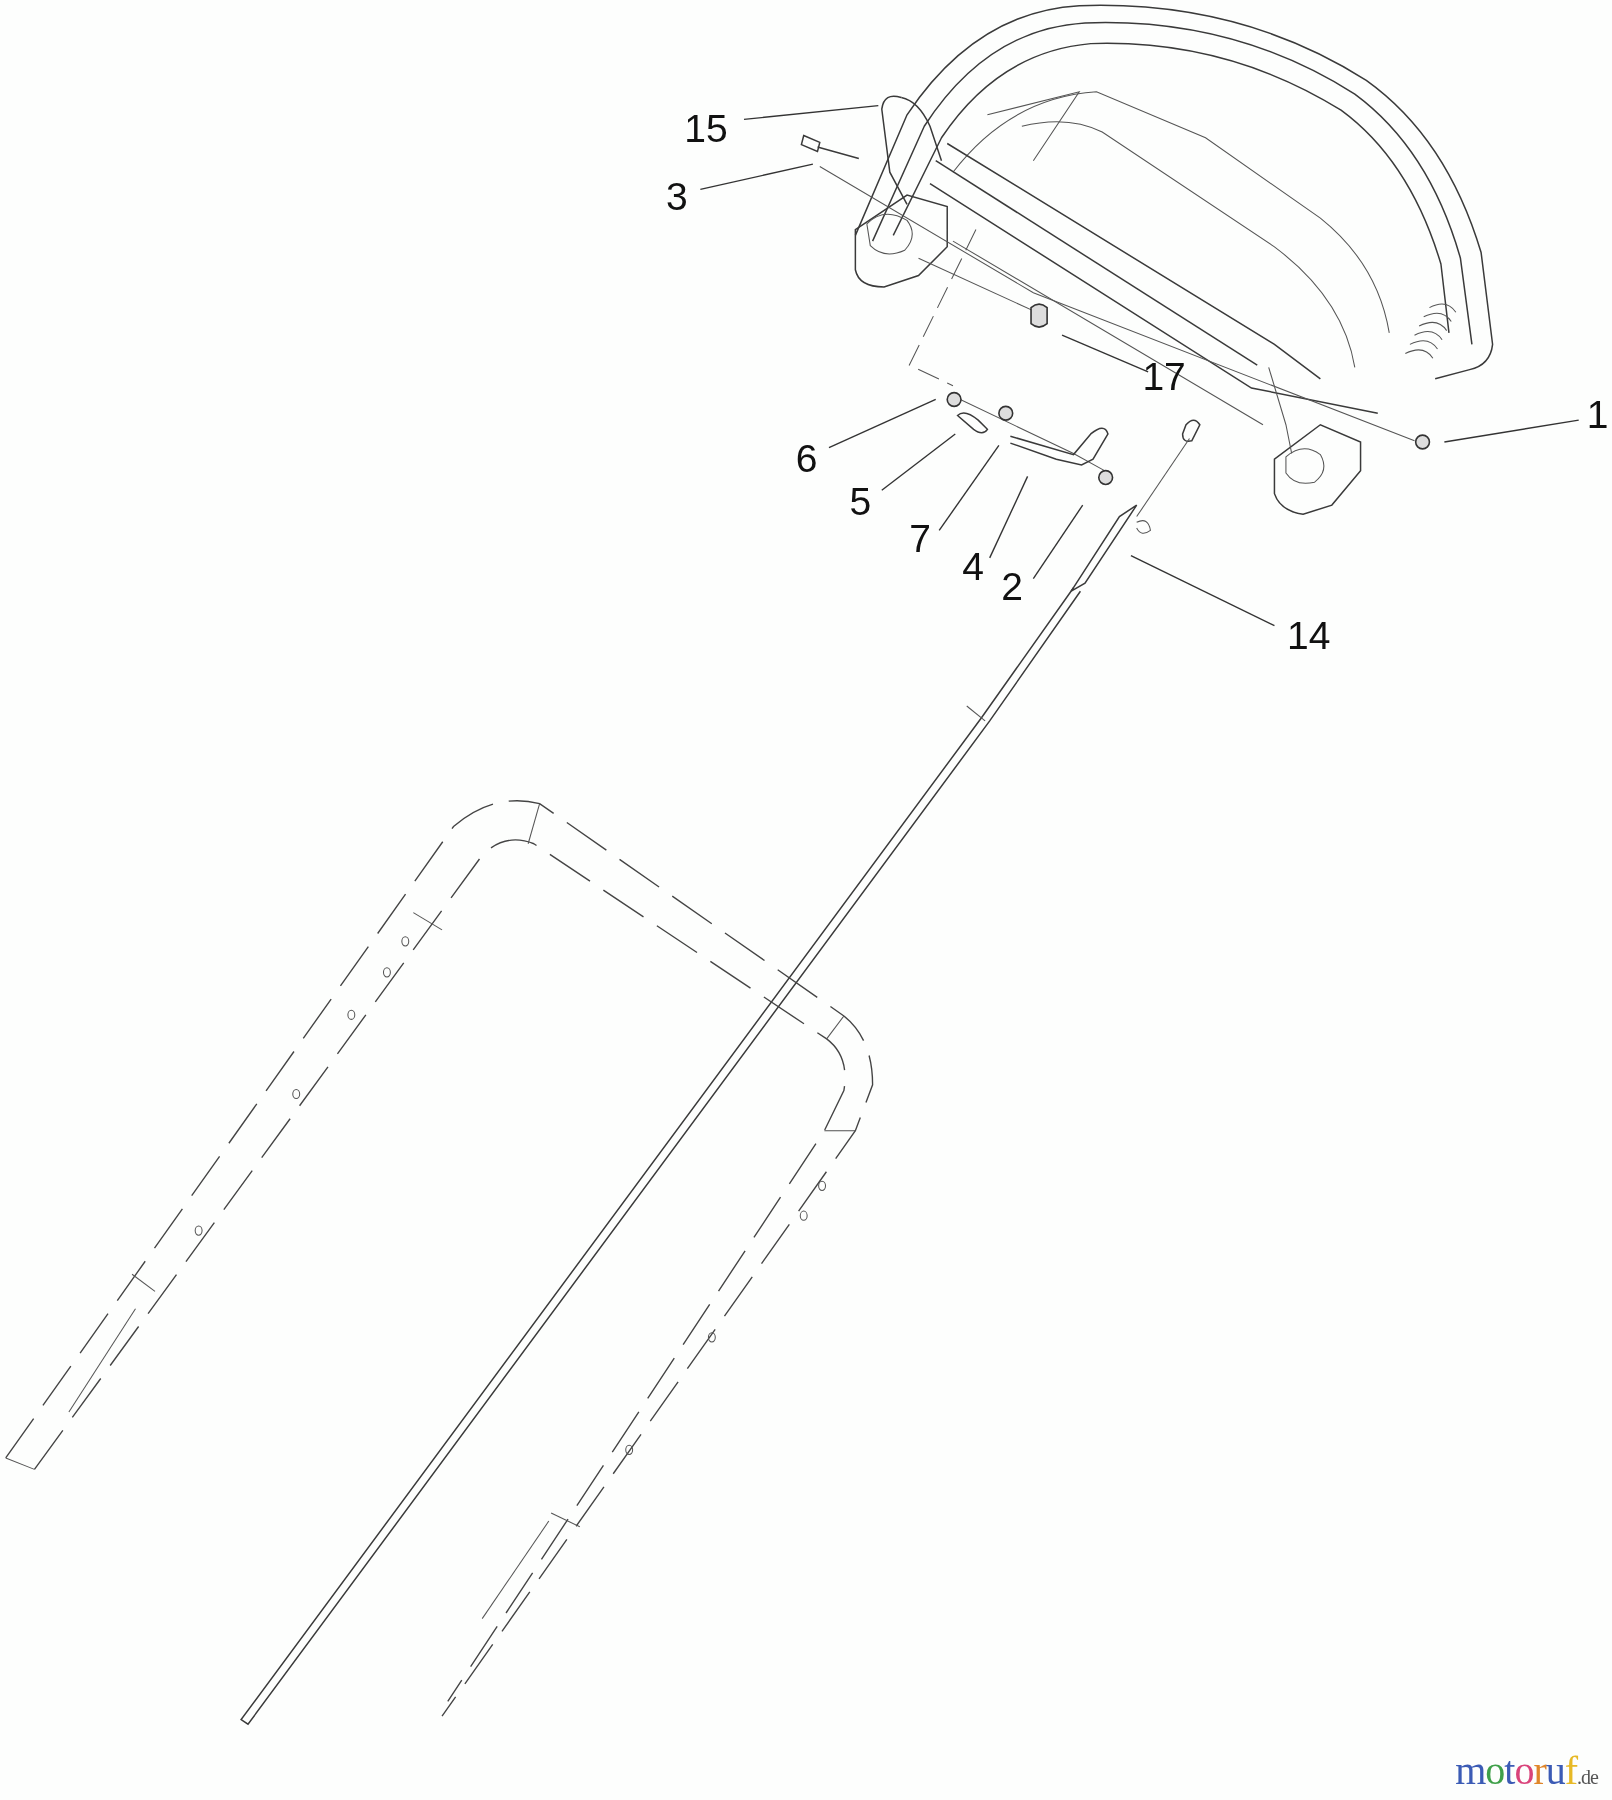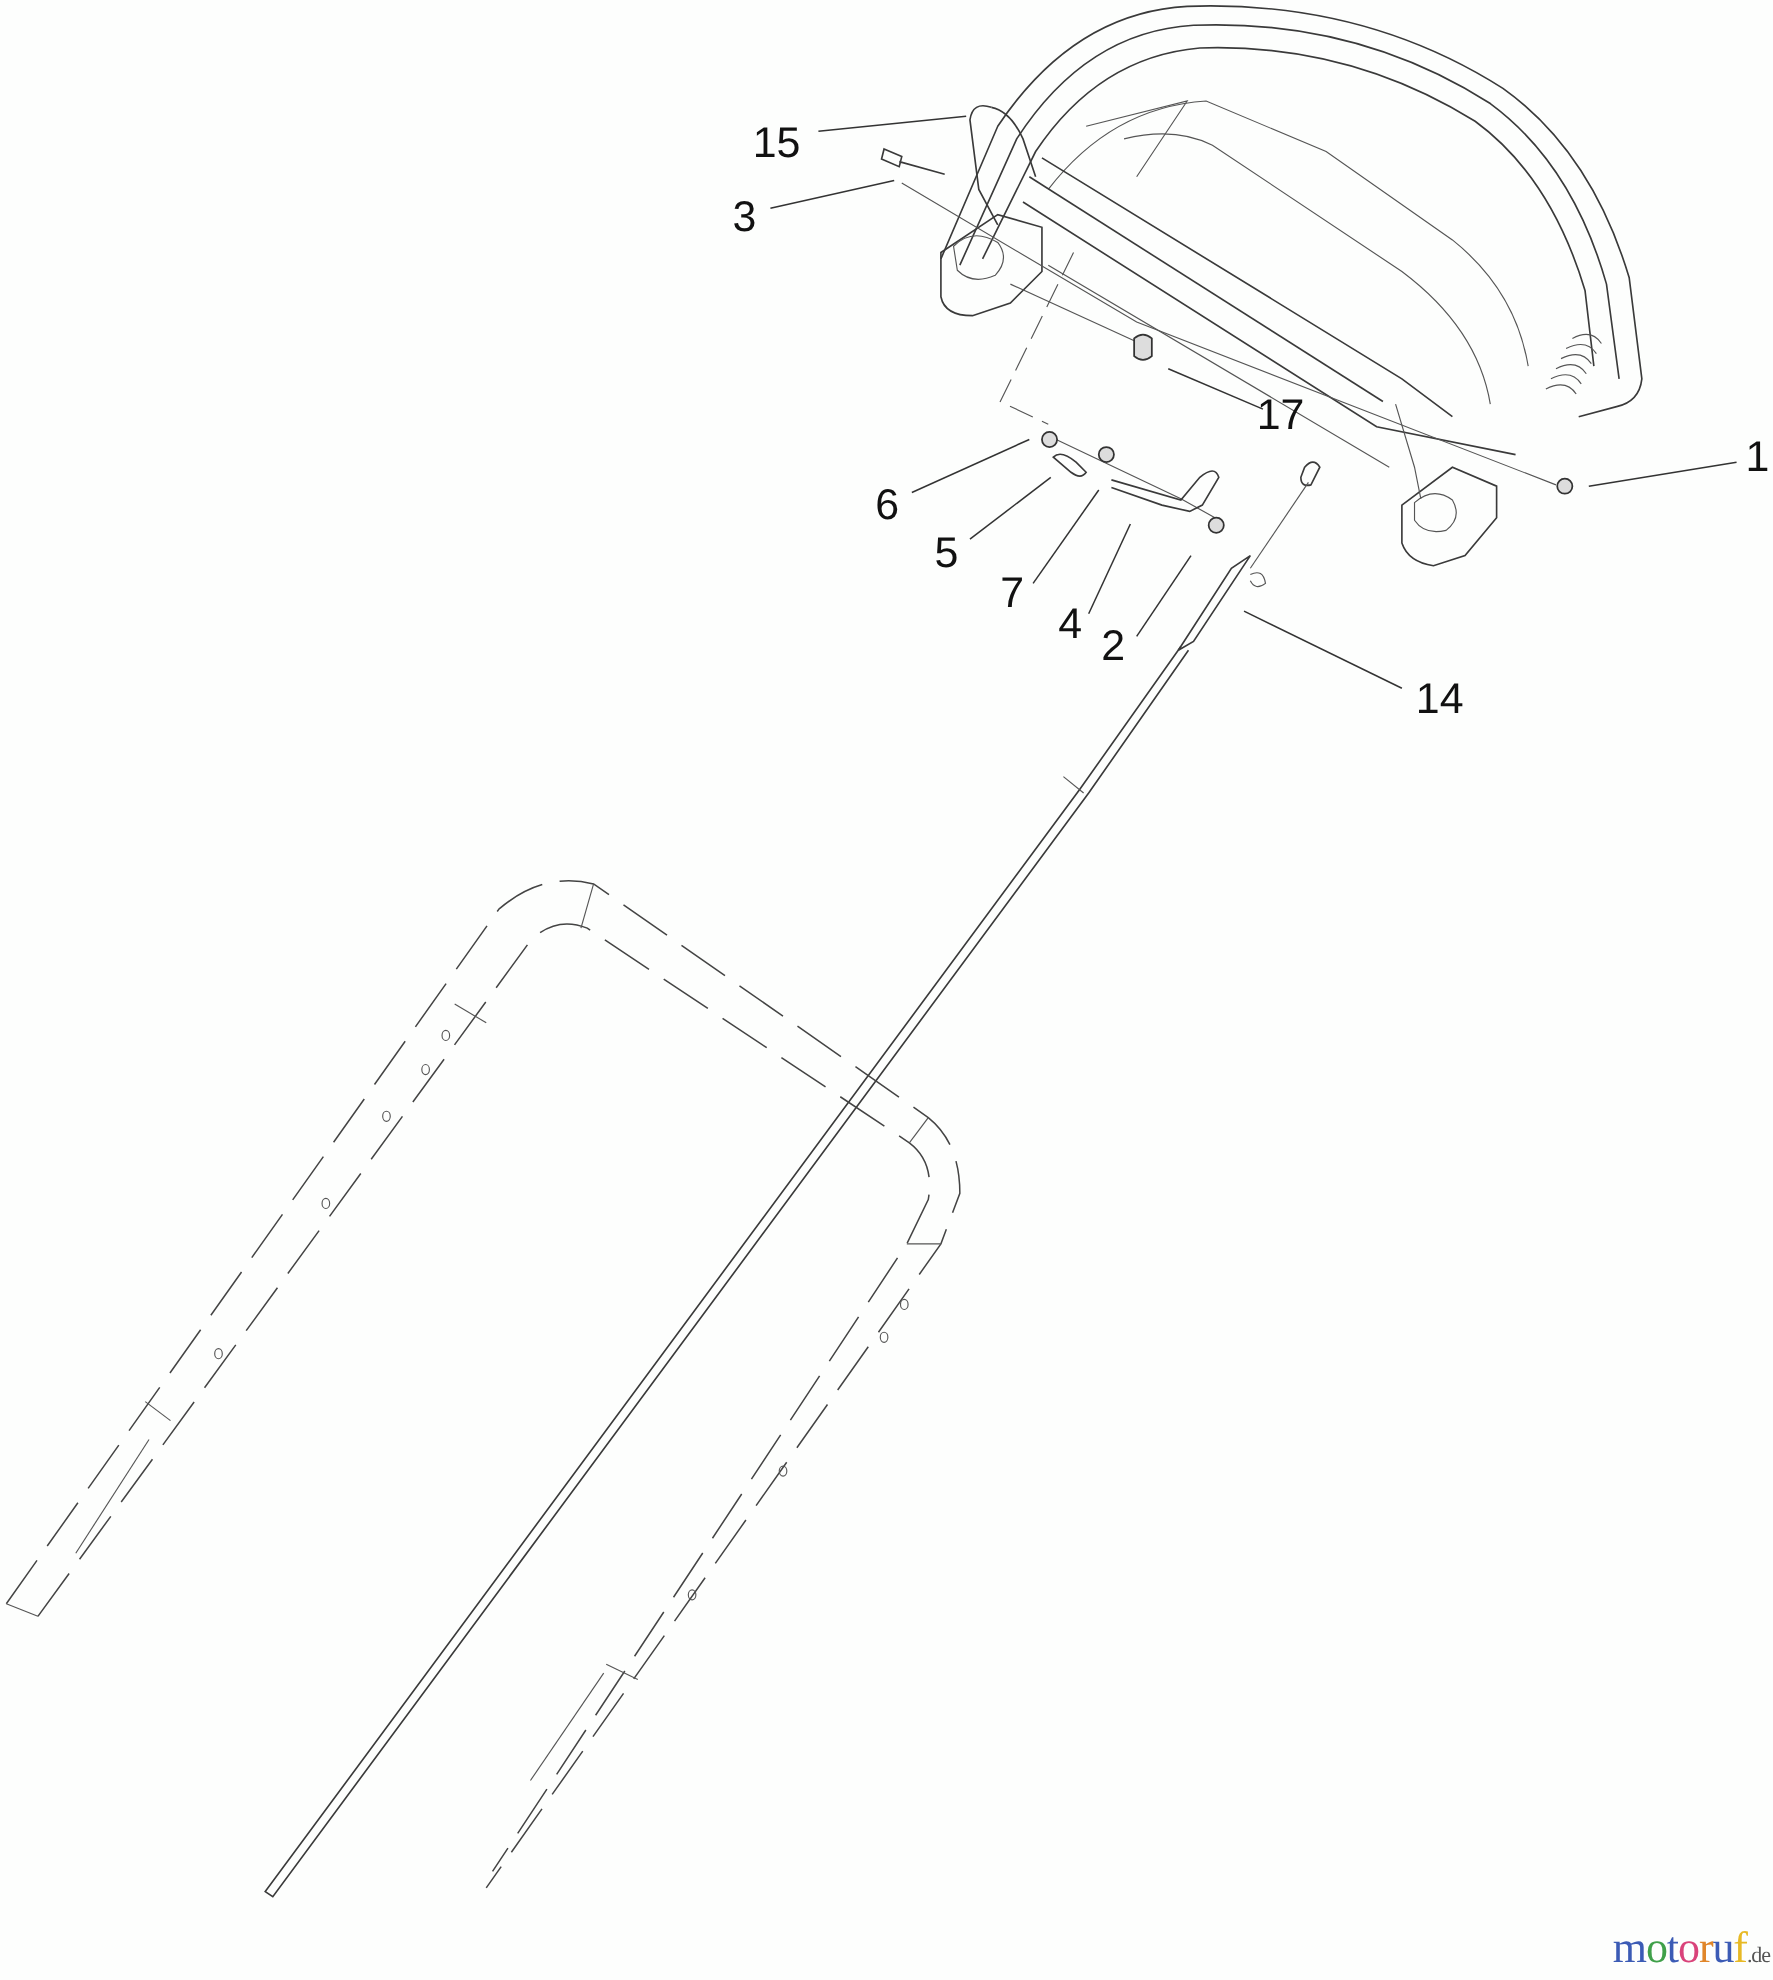--- a/index.html
+++ b/index.html
@@ -4,21 +4,21 @@
 <style>
   html, body { margin:0; padding:0; background:#fdfefd; }
   body { width:1612px; height:1800px; position:relative; overflow:hidden; font-family:"Liberation Sans", sans-serif; }
   #diagram { position:absolute; left:0; top:0; width:1612px; height:1800px; }
   .callout-label { font-family:"Liberation Sans", sans-serif; font-size:34px; fill:#111; }
   .leader { stroke:#333; stroke-width:1.2; fill:none; }
   .part { stroke:#3a3a3a; stroke-width:1.3; fill:none; }
   .part-thin { stroke:#555; stroke-width:0.9; fill:none; }
   .dash { stroke:#444; stroke-width:1.2; fill:none; stroke-dasharray:42 14; }
   .hw { stroke:#333; stroke-width:1.4; fill:#ddd; }
-  .watermark { position:absolute; right:3px; bottom:6px; font-family:"Liberation Serif", serif; font-size:40px; letter-spacing:-1px; }
+  .watermark { position:absolute; right:14px; bottom:6px; font-family:"Liberation Serif", serif; font-size:40px; letter-spacing:-1px; }
   .watermark .de { font-size:20px; color:#555; }
 </style>
 </head>
 <body>
 
 <svg id="diagram" viewBox="0 0 1404 1568" preserveAspectRatio="none" xmlns="http://www.w3.org/2000/svg">
 
   <g>
     <path class="part" d="M745 205 L790 100 Q850 10 940 5 Q1080 0 1190 70 Q1260 120 1290 220 L1300 300 Q1298 318 1280 322 L1250 330"></path>
     <path class="part" d="M760 210 L805 110 Q860 25 945 20 Q1075 15 1180 82 Q1245 130 1272 225 L1282 300"></path>

